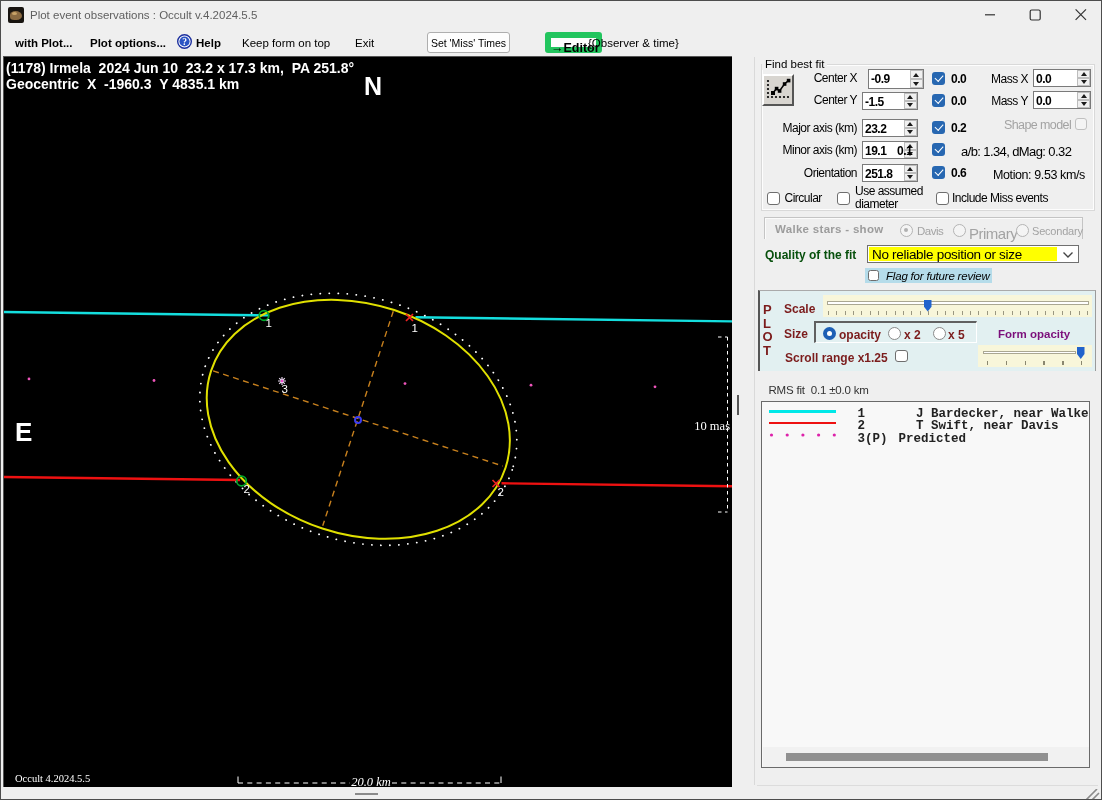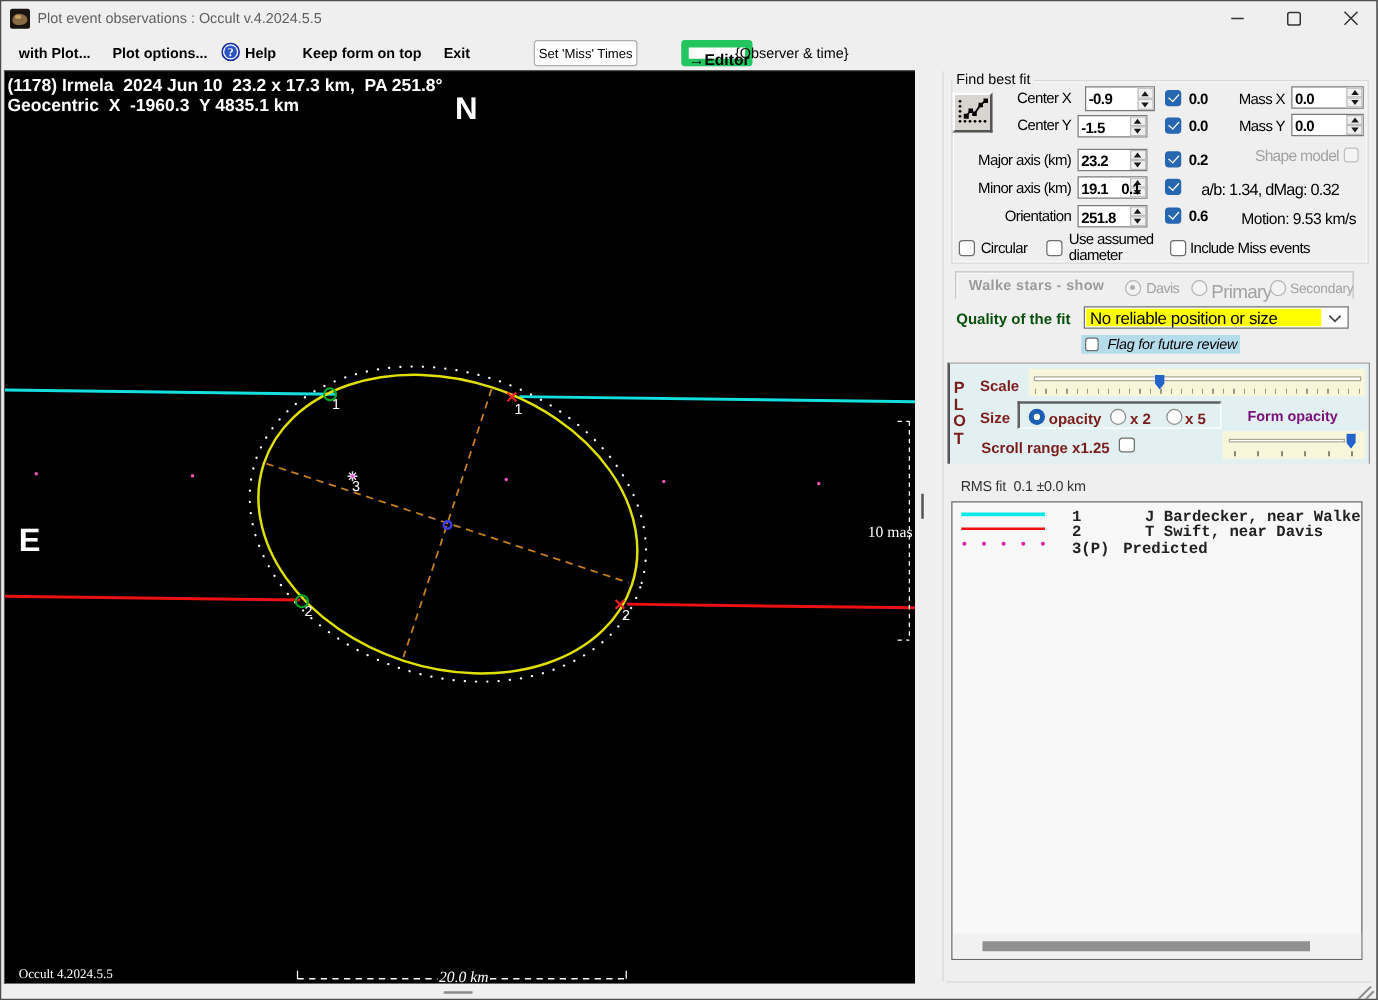--- a/index.html
+++ b/index.html
@@ -46,22 +46,22 @@
 </svg>
 
 <div class="a" style="left:14px;top:35.5px;font-size:11.5px;font-weight:bold">with Plot...</div>
 <div class="a" style="left:89px;top:35.5px;font-size:11.5px;font-weight:bold">Plot options...</div>
 <svg class="a" style="left:176px;top:33px" width="15" height="15" viewBox="0 0 15 15">
   <circle cx="7.5" cy="7.5" r="6.8" fill="#fff" stroke="#1c2f9e" stroke-width="1.4"></circle>
   <circle cx="7.5" cy="7.5" r="5.1" fill="#2b54c4"></circle>
   <text x="7.5" y="11" font-size="9.5" font-weight="bold" fill="#fff" text-anchor="middle" font-family="Liberation Serif,serif">?</text>
 </svg>
 <div class="a" style="left:195px;top:35.5px;font-size:11.5px;font-weight:bold">Help</div>
-<div class="a" style="left:241px;top:35.5px;font-size:11.5px;font-weight:bold">Keep form on top</div>
-<div class="a" style="left:354px;top:35.5px;font-size:11.5px;font-weight:bold">Exit</div>
+<div class="a" style="left:241px;top:35.5px;font-size:11.5px;font-weight:normal">Keep form on top</div>
+<div class="a" style="left:354px;top:35.5px;font-size:11.5px;font-weight:normal">Exit</div>
 <div class="a" style="left:426px;top:31px;width:83px;height:21px;background:#fdfdfd;border:1px solid #aeaeae;border-radius:3px;font-size:10.5px;text-align:center;line-height:20px">Set 'Miss' Times</div>
 <div class="a" style="left:544px;top:31px;width:57px;height:21px;background:#fdfdfd;border:6px solid #22c55e;border-radius:3px;font-size:12.5px;font-weight:bold;text-align:center;line-height:20px">→Editor</div>
 <div class="a" style="left:587px;top:35.5px;font-size:11.5px">{Observer &amp; time}</div>
 
 <svg class="a" style="left:2px;top:55px" width="729" height="731" viewBox="2 55 729 731">
   <rect x="2" y="55" width="729" height="731" fill="#000"></rect>
   <rect x="2" y="55" width="729" height="1" fill="#555"></rect>
   <rect x="2" y="55" width="1" height="731" fill="#555"></rect>
 
   <path d="M3 311 L268 314.4 M414.5 316.3 L731 320.4" stroke="#14dede" stroke-width="2.4" fill="none"></path>

